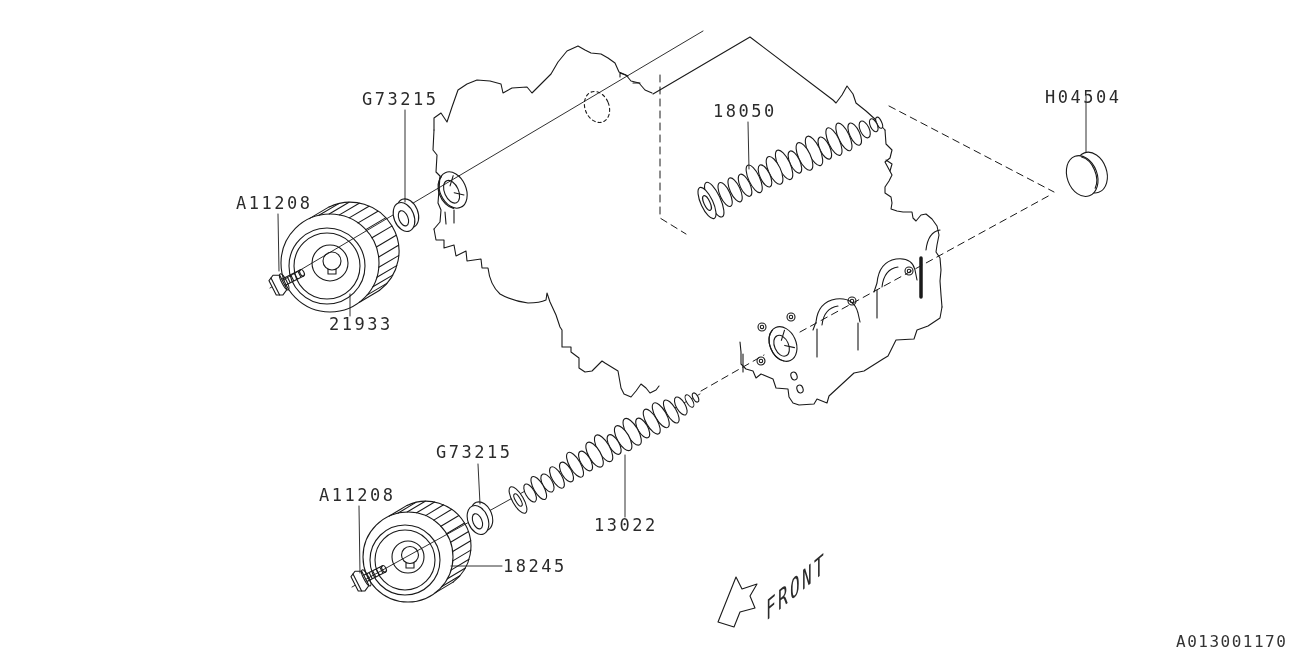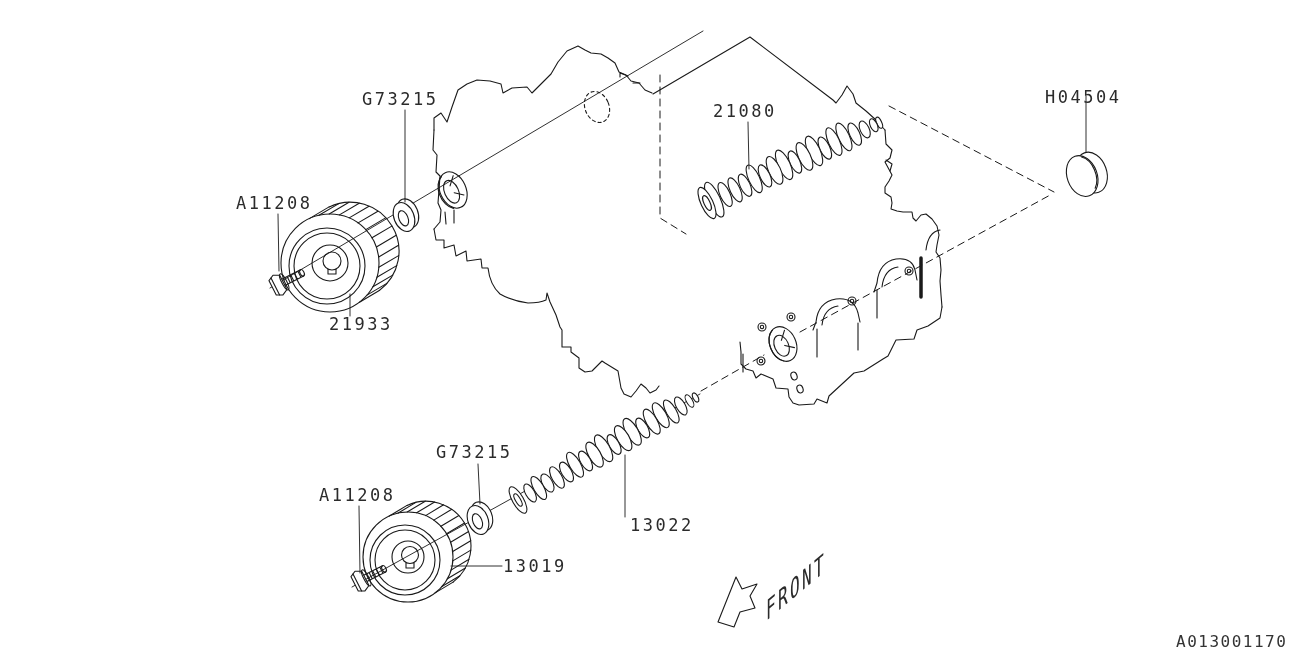--- a/index.html
+++ b/index.html
@@ -208,21 +208,21 @@
 
     <path fill="#ffffff" d="M718,622 L736,577 742,589 757,584 750,596 755,608 740,612 734,627 Z"></path>
   </g>
 
   <text transform="translate(766,621) rotate(-40) skewX(-40)" font-family="DejaVu Sans Mono, Liberation Mono, monospace" font-size="21" letter-spacing="3" fill="#2b2b2b">FRONT</text>
 </svg>
 
 <div class="part-label" style="left:362px;top:91px">G73215</div>
 <div class="part-label" style="left:236px;top:195px">A11208</div>
 <div class="part-label" style="left:329px;top:316px">21933</div>
-<div class="part-label" style="left:713px;top:103px">21080</div>
+<div class="part-label" style="left:713px;top:103px">18050</div>
 <div class="part-label" style="left:1045px;top:89px">H04504</div>
 <div class="part-label" style="left:436px;top:444px">G73215</div>
 <div class="part-label" style="left:319px;top:487px">A11208</div>
-<div class="part-label" style="left:630px;top:517px">13022</div>
-<div class="part-label" style="left:503px;top:558px">13019</div>
+<div class="part-label" style="left:594px;top:517px">13022</div>
+<div class="part-label" style="left:503px;top:558px">18245</div>
 <div class="diagram-id" style="left:1176px;top:632px">A013001170</div>
 
 </div>
 
 </body></html>

